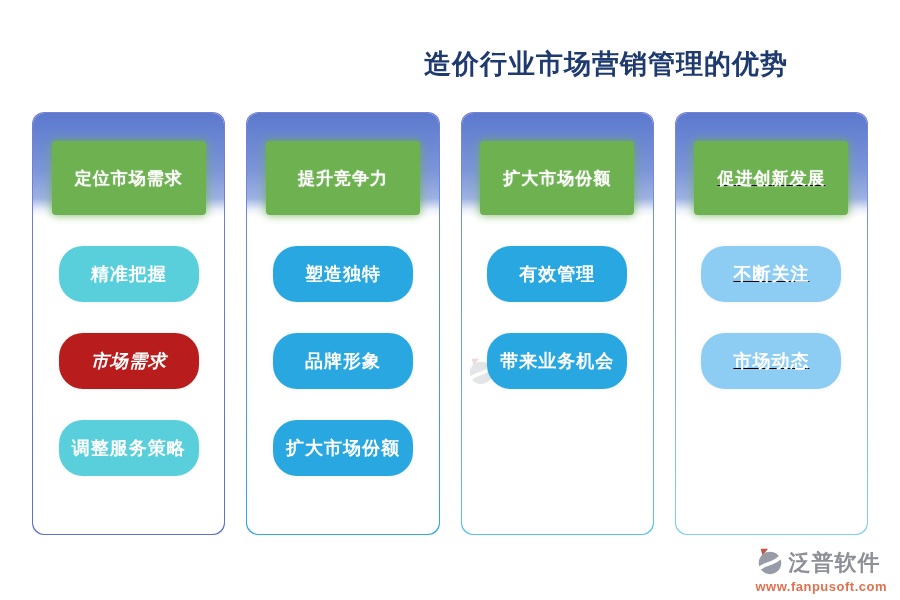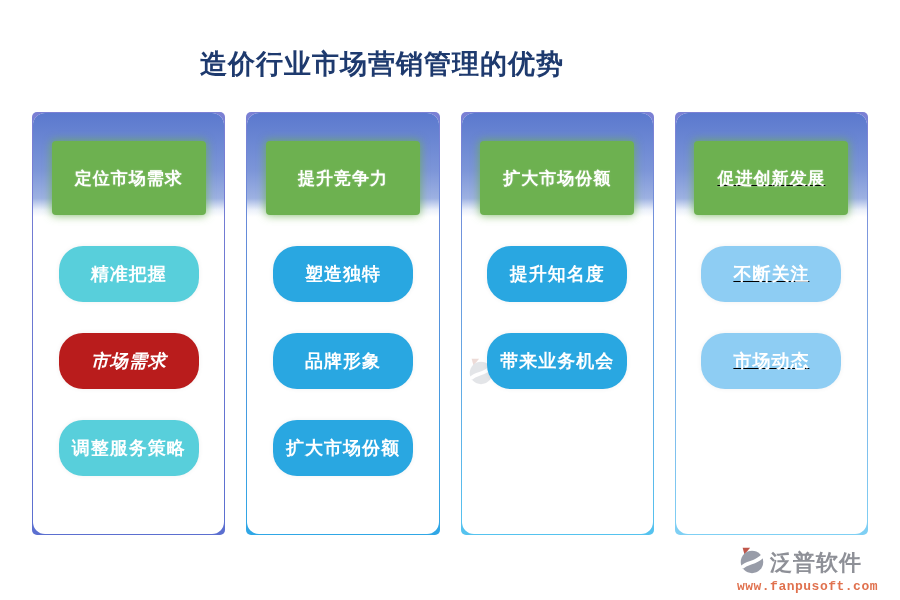--- a/index.html
+++ b/index.html
@@ -2,29 +2,29 @@
 <html><head>
 <meta charset="utf-8">
 <style>
   html,body{margin:0;padding:0;}
   body{
     width:900px;height:600px;position:relative;background:#ffffff;
     font-family:"Liberation Sans","DejaVu Sans",sans-serif;
     overflow:hidden;
   }
   .page-title{
-    position:absolute;top:46px;left:0;width:764px;text-align:center;
-    font-size:27px;font-weight:700;color:#1e3a6e;letter-spacing:1px;
+    position:absolute;top:46px;left:0;width:764px;text-align:right;
+    font-size:27px;font-weight:700;color:#1e3a6e;letter-spacing:1px;padding-left:24px;
   }
   .cards-row{
     position:absolute;left:32px;top:112px;width:836px;height:423px;
     display:flex;gap:21px;
   }
   .card{
-    width:194px;height:423px;border-radius:5px;padding:1px;box-sizing:border-box;
+    width:194px;height:423px;border-radius:12px;padding:1px;box-sizing:border-box;
     background:linear-gradient(180deg,#7b80d4,#5b6fd0);
   }
   .card-inner{
     position:relative;width:100%;height:100%;background:#ffffff;
     border-radius:12px;overflow:hidden;
   }
   .card-header-bg{
     position:absolute;top:0;left:0;right:0;height:104px;
     background:linear-gradient(180deg,#5b79ce 0%,#7c95d8 55%,#9db1e2 82%,rgba(226,233,248,0.7) 93%,rgba(255,255,255,0) 100%);
   }
@@ -44,21 +44,21 @@
     color:#ffffff;font-size:18px;font-weight:700;letter-spacing:1px;
     white-space:nowrap;
   }
   .pill.first{}
   .watermark{
     position:absolute;left:4px;top:243px;z-index:0;opacity:0.45;
     display:flex;align-items:center;gap:2px;
   }
   .watermark .wm-text{font-size:15px;font-weight:700;color:#b9bcc4;}
   .footer-logo{
-    position:absolute;right:22px;bottom:6px;text-align:right;font-family:Liberation Mono, monospace;
+    position:absolute;right:13px;bottom:6px;text-align:right;
   }
   .footer-top{display:flex;align-items:center;gap:3px;}
   .brand-name{font-size:22px;font-weight:700;color:#8e9097;letter-spacing:1px;}
   .brand-url{font-size:13px;font-weight:700;color:#e0714e;letter-spacing:0.5px;margin-top:-1px;}
 </style>
 </head>
 <body>
 
 <div class="page-title" style="color: rgb(30, 58, 110);">造价行业市场营销管理的优势</div>
 
@@ -91,21 +91,21 @@
         <span>
           <svg width="30" height="30" viewBox="0 0 32 32">
             <path d="M6 3 L14 3 L8 10 Z" fill="#d8b0a8"></path>
             <circle cx="16" cy="18" r="12" fill="#c3c6ce"></circle>
             <path d="M5 24 C 12 17 19 21 28 11" stroke="#ffffff" stroke-width="4" fill="none"></path>
           </svg>
         </span>
         <span class="wm-text">泛普</span>
       </div>
       <div class="green-box" style="background: rgb(109, 177, 80);">扩大市场份额</div>
-      <div class="pill first" style="background: rgb(41, 167, 225);">提升知名度</div>
+      <div class="pill first" style="background: rgb(41, 167, 225);">有效管理</div>
       <div class="pill" style="background: rgb(41, 167, 225);">带来业务机会</div>
     </div>
   </div>
 
   <div class="card" style="background: linear-gradient(rgb(123, 128, 212), rgb(127, 208, 244)); text-decoration: underline;">
     <div class="card-inner">
       <div class="card-header-bg"></div>
       <div class="green-box" style="background: rgb(109, 177, 80);">促进创新发展</div>
       <div class="pill first" style="background: rgb(142, 205, 243);">不断关注</div>
       <div class="pill" style="background: rgb(142, 205, 243);">市场动态</div>

